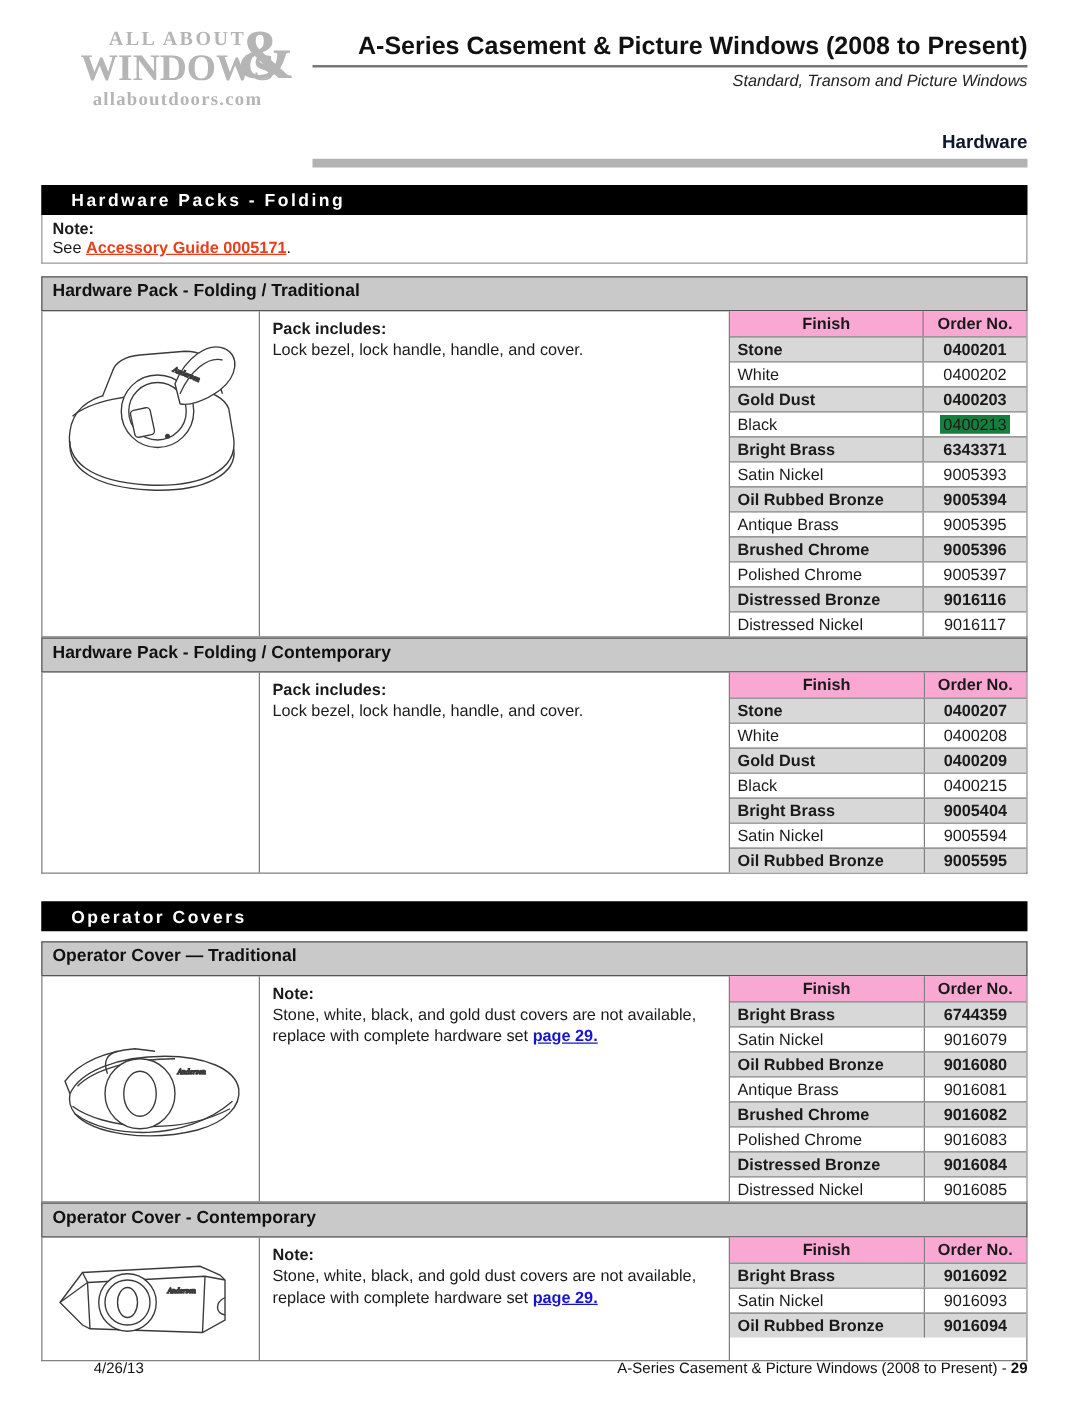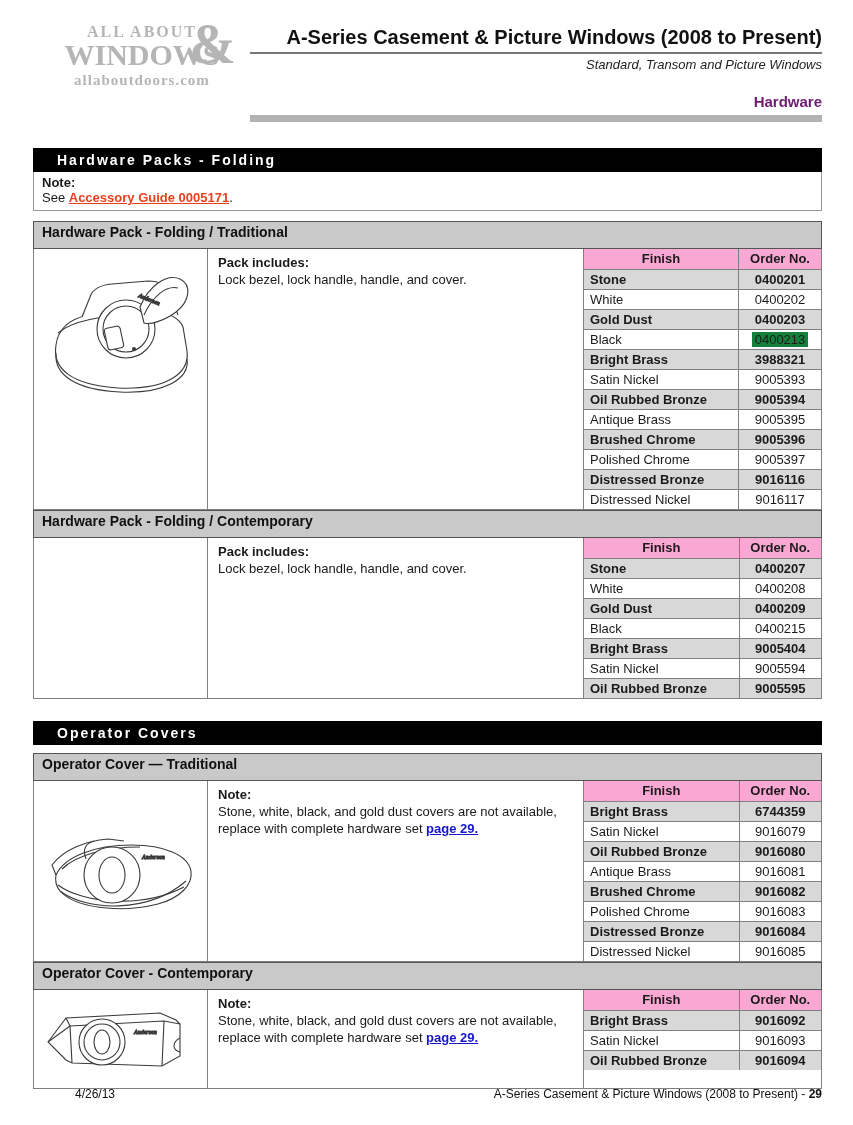--- a/index.html
+++ b/index.html
@@ -22,21 +22,21 @@
   .logo .l2 { font-size:31px; letter-spacing:1px; }
   .logo .l3 { font-size:30px; letter-spacing:0px; }
   .logo .l4 { font-size:15px; letter-spacing:1px; margin-top:2px; }
   .logo .amp {
     position:absolute; right:-14px; top:-8px; font-size:56px; line-height:1;
   }
   .titleblock { position:absolute; left:250px; right:31px; top:26px; text-align:right; }
   .doc-title { font-size:20px; font-weight:bold; color:#111; letter-spacing:0px; }
   .title-rule { border:none; border-top:2px solid #777; margin-top:3px; }
   .doc-subtitle { font-style:italic; font-size:13px; margin-top:3px; color:#222; }
-  .doc-section { font-weight:bold; font-size:15px; margin-top:21px; color:#701a75; }
+  .doc-section { font-weight:bold; font-size:15px; margin-top:33px; color:#0f172a; }
   .header-bar { height:7px; background:#b2b2b2; margin-top:5px; }
 
   
   .content { margin-left:33px; width:789px; }
   .blackbar {
     background:#000; color:#fff; font-weight:bold; font-size:14px;
     letter-spacing:2px; height:24px; line-height:24px; padding-left:24px;
   }
   .notebox {
     border:1px solid #999; border-top:none; padding:3px 8px 5px 8px;
@@ -157,21 +157,21 @@
             <tr class="even">
               <td>Gold Dust</td>
               <td class="order">0400203</td>
             </tr>
             <tr class="odd">
               <td>Black</td>
               <td class="order"><span class="hl">0400213</span></td>
             </tr>
             <tr class="even">
               <td>Bright Brass</td>
-              <td class="order">3988321</td>
+              <td class="order">6343371</td>
             </tr>
             <tr class="odd">
               <td>Satin Nickel</td>
               <td class="order">9005393</td>
             </tr>
             <tr class="even">
               <td>Oil Rubbed Bronze</td>
               <td class="order">9005394</td>
             </tr>
             <tr class="odd">

